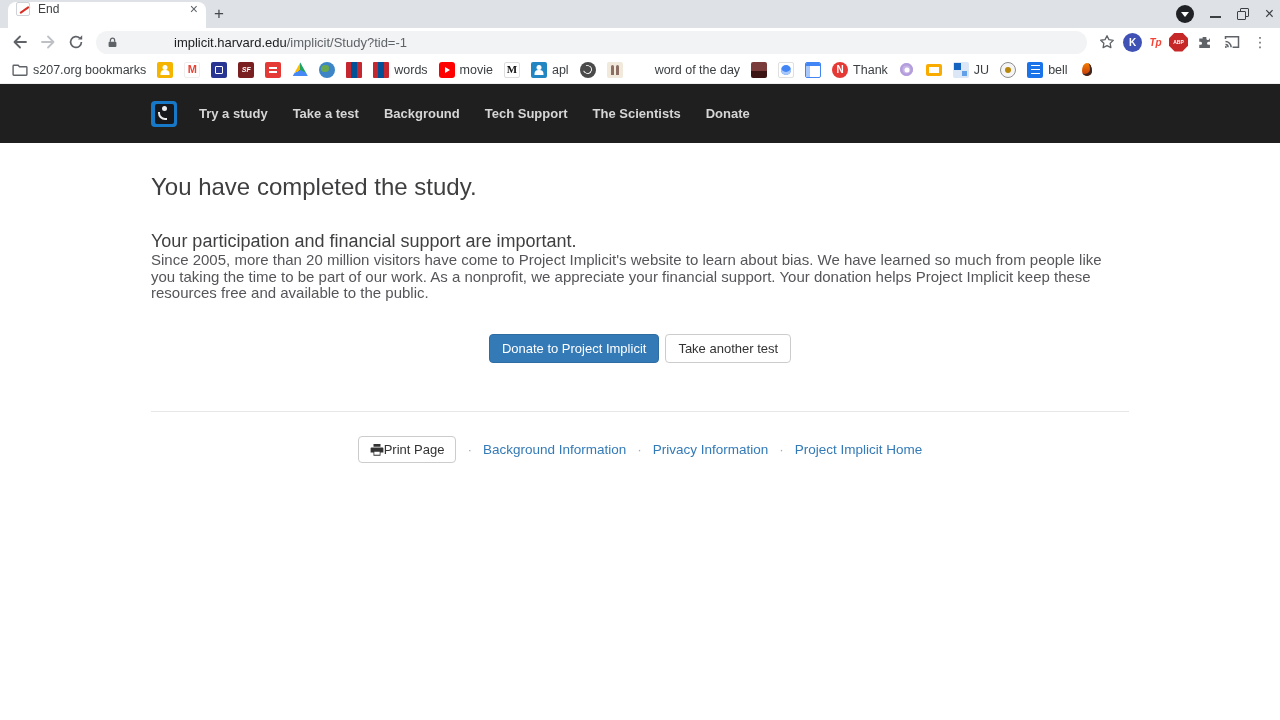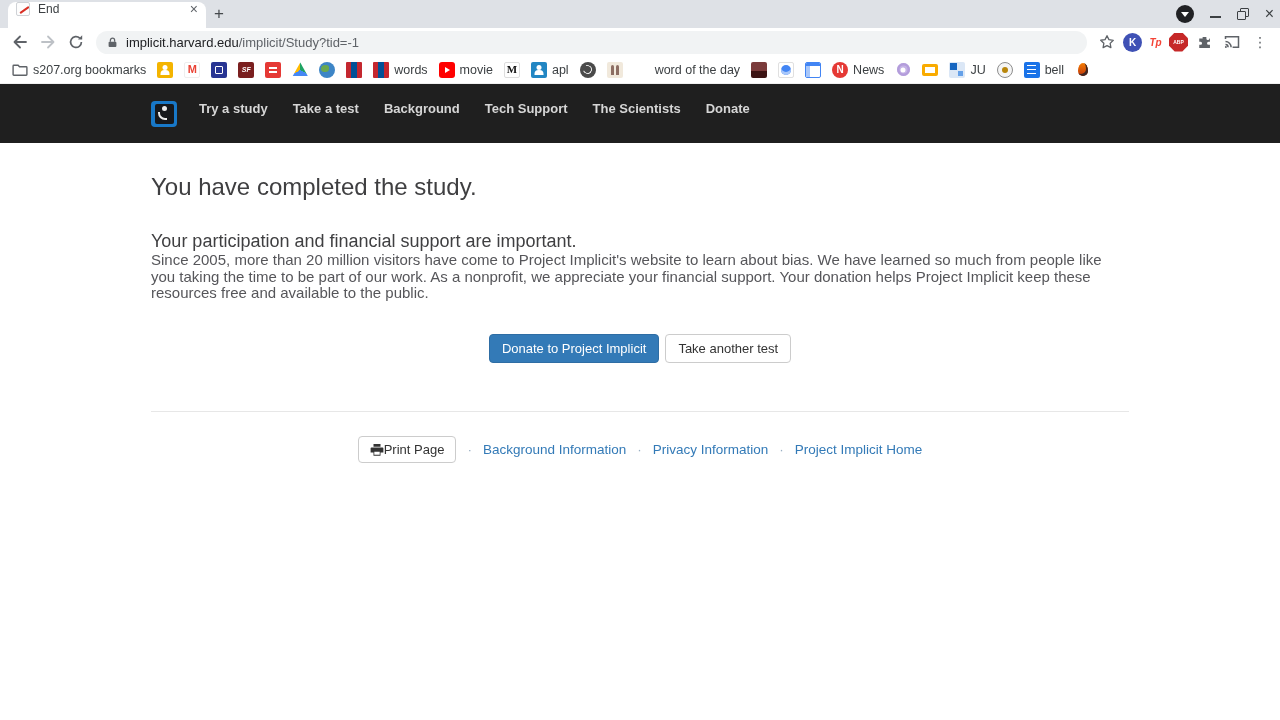--- a/index.html
+++ b/index.html
@@ -23,21 +23,21 @@
   .restorebtn { position:relative; width:12px; height:12px; }
   .restorebtn .r1 { position:absolute; left:0; bottom:0; width:9px; height:9px; border:1.5px solid #3c4043; border-radius:1px; background:#dee1e6; }
   .restorebtn .r2 { position:absolute; right:0; top:0; width:9px; height:9px; border:1.5px solid #3c4043; border-radius:1px; }
   .closebtn { font-size:16px; color:#3c4043; line-height:1; }
 
   
   .toolbar { height:28px; background:#fff; display:flex; align-items:center; padding:0 8px; gap:4px; }
   .tb-btn { width:24px; height:24px; display:flex; align-items:center; justify-content:center; flex:none; }
   .omnibox { flex:1; height:23px; background:#f1f3f4; border-radius:12px; display:flex; align-items:center;
              padding:0 10px; gap:7px; margin:0 4px; }
-  .url { font-size:13px; color:#202124; white-space:nowrap; }
+  .url { font-size:13px; color:#202124; white-space:nowrap;margin-left:48px; }
   .url .path { color:#5f6368; }
   .ext { width:19px; height:19px; display:flex; align-items:center; justify-content:center; flex:none;
          font-weight:bold; border-radius:50%; }
   .ext-k { background:#3f51b5; color:#fff; font-size:10px; }
   .ext-tp { background:#fff; color:#f44336; font-size:10px; font-style:italic; }
   .ext-abp { background:#c62828; color:#fff; font-size:5px; border-radius:0;
              clip-path:polygon(30% 0,70% 0,100% 30%,100% 70%,70% 100%,30% 100%,0 70%,0 30%); }
   .menu-dots { font-size:14px; color:#5f6368; letter-spacing:0; }
 
   
@@ -90,21 +90,21 @@
   .ic-emblem { background:#f5f5f5; border:1px solid #8d8d8d; border-radius:50%; }
   .ic-emblem span { width:6px; height:6px; border-radius:50%; background:#b8860b; }
   .ic-doclines { background:#1a73e8; }
   .ic-doclines span { width:9px; height:10px; background:repeating-linear-gradient(#fff 0 1.5px, transparent 1.5px 4px); }
   .ic-flame { background:transparent; }
   .ic-flame span { width:10px; height:13px; background:linear-gradient(180deg,#f57c00,#bf360c);
                    border-radius:50% 50% 50% 50% / 62% 62% 38% 38%; box-shadow:inset -2px -2px 0 #3e2723; }
 
   
   .navbar { height:59px; background:#1f1f1f; display:flex; align-items:center; }
-  .nav-inner { width:978px; margin:0 auto; display:flex; align-items:flex-start; gap:25px; }
+  .nav-inner { width:978px; margin:0 auto; display:flex; align-items:center; gap:25px; }
   .logo { width:26px; height:26px; background:#1878c8; border-radius:4px; display:flex; align-items:center; justify-content:center; margin-right:-3px; }
   .logo-inner { width:19px; height:20px; background:#16181c; border-radius:2px; position:relative; }
   .logo-head { position:absolute; top:2px; left:7px; width:5px; height:5px; border-radius:50%; background:#eaeaea; }
   .logo-arrow { position:absolute; left:3px; top:8px; width:9px; height:8px;
                 border-left:2.5px solid #eaeaea; border-bottom:2.5px solid #eaeaea; border-radius:0 0 0 7px; }
   .nav-item { color:#d6d6d6; font-size:13px; font-weight:700; text-decoration:none; white-space:nowrap; }
 
   
   .content { width:978px; margin:0 auto; padding-top:16px; }
   .h-complete { font-size:24px; font-weight:400; color:#3f3f41; margin-top:14px; }
@@ -304,21 +304,21 @@
     </div>
     <div class="bm">
       <span class="bmi ic-window">
           <span></span>
           <i></i>
         </span>
 
     </div>
     <div class="bm">
       <span class="bmi ic-news">N</span>
-      <span class="bm-label">News</span>
+      <span class="bm-label">Thank</span>
     </div>
     <div class="bm">
       <span class="bmi ic-flower">
           <span></span>
           <i></i>
         </span>
 
     </div>
     <div class="bm">
       <span class="bmi ic-orangerect"></span>

